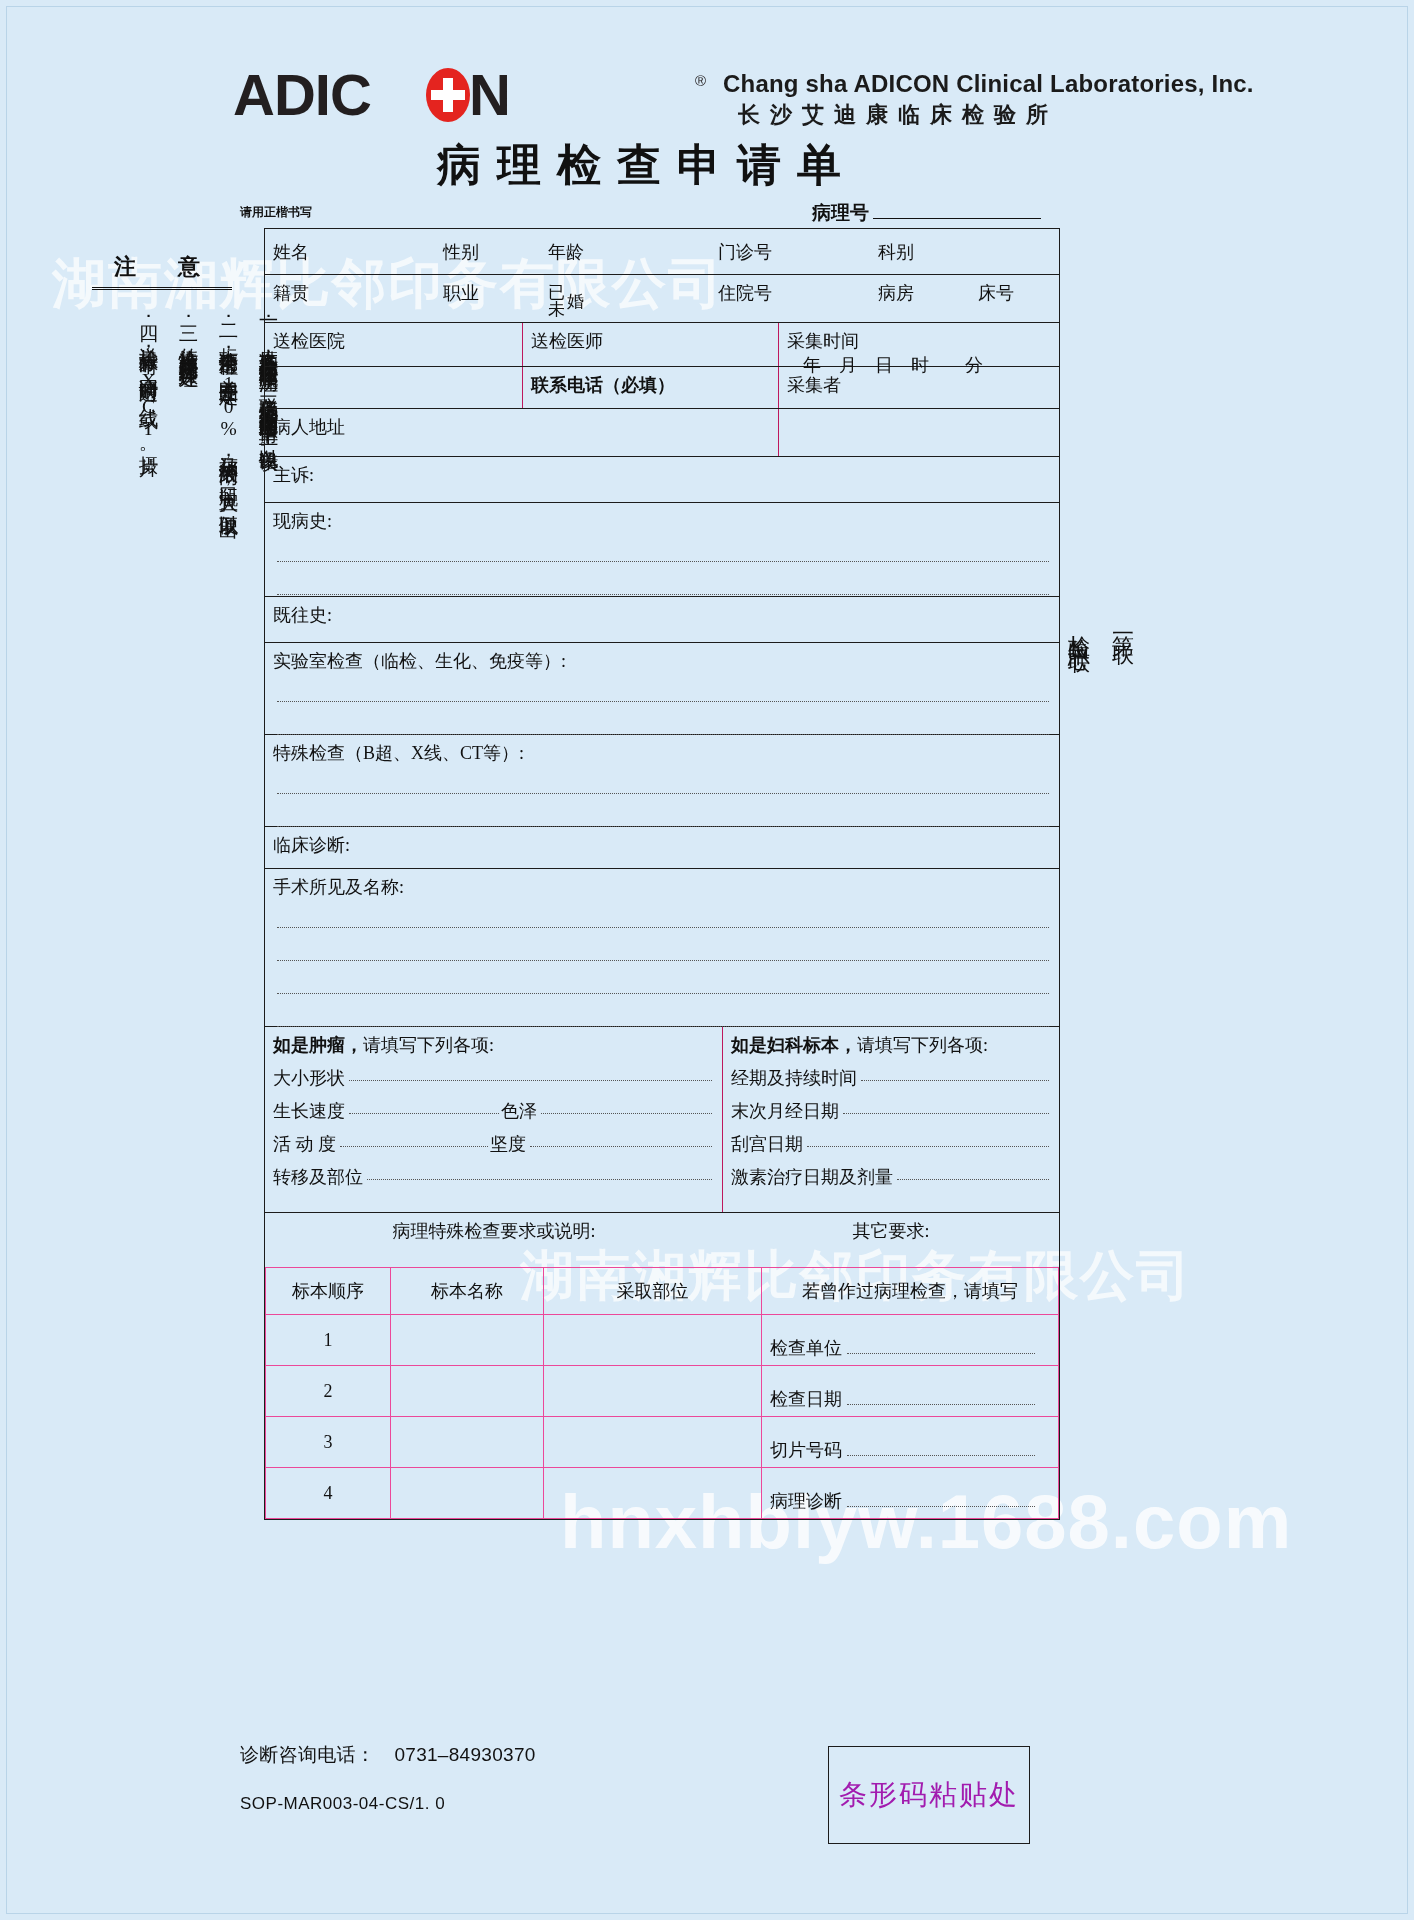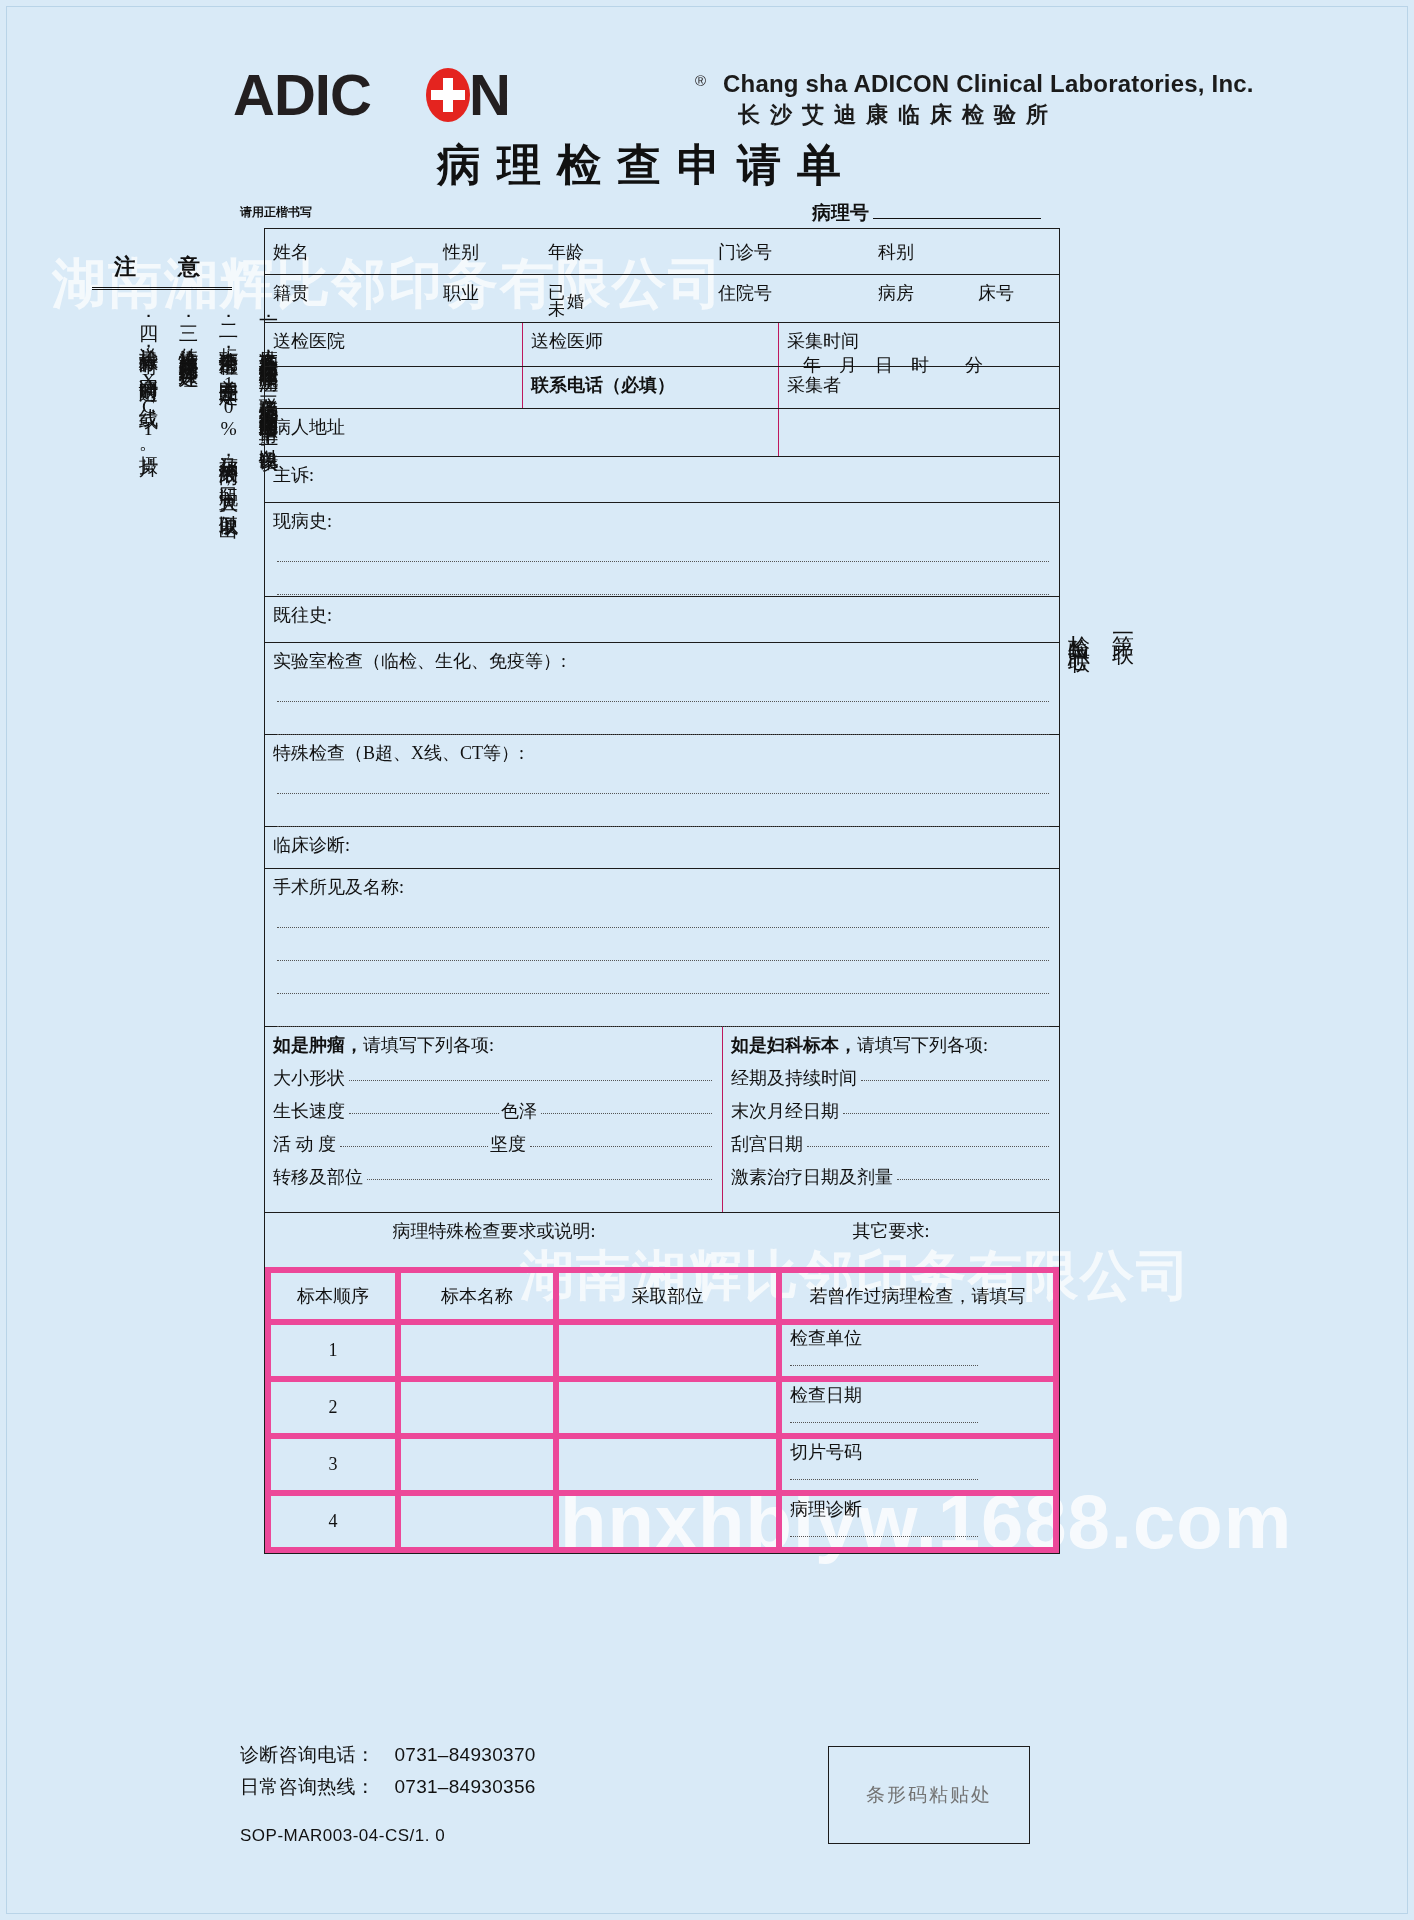--- a/index.html
+++ b/index.html
@@ -243,21 +243,21 @@
     margin: 9px 0;
     font-size: 18px;
   }
 
   .sec-title { font-size: 18px; }
   .sec-title b { font-weight: bold; }
 
   
   .sp-table { width: 100%; border-collapse: collapse; }
   .sp-table th, .sp-table td {
-    border: 6px solid #ec4899;
+    border: 1px solid #ec4899;
     font-size: 18px;
     font-weight: normal;
     text-align: center;
     height: 44px;
     font-family: "Liberation Serif", "DejaVu Serif", serif;
   }
   .sp-table td.left { text-align: left; padding-left: 8px; vertical-align: bottom; padding-bottom: 5px;}
 
   
   .footer {
@@ -274,22 +274,22 @@
   .barcode-box {
     position: absolute;
     left: 828px;
     top: 1746px;
     width: 200px;
     height: 96px;
     border: 1.6px solid #1c1c1c;
     display: flex;
     align-items: center;
     justify-content: center;
-    font-size: 19px;
-    color: #737373;
+    font-size: 28px;
+    color: #a21caf;
     font-family: "Liberation Serif", "DejaVu Serif", serif;
     letter-spacing: 2px;
   }
 </style>
 </head>
 <body>
 
 <div id="page">
 
   <div class="wm wm-a">湖南湘辉比邻印务有限公司</div>
@@ -564,19 +564,18 @@
             <span>病理诊断</span>
             <span style="display:inline-block;width:188px;border-bottom:1.5px dotted #555;"></span>
           </td>
         </tr>
       </tbody>
     </table>
   </div>
 
   <div class="footer">
     <div class="fline">诊断咨询电话：　0731–84930370</div>
-    <div class="fline">日常咨询热线：　0731–84930356</div>
     <div class="sop">SOP-MAR003-04-CS/1. 0</div>
   </div>
 
   <div class="barcode-box">条形码粘贴处</div>
 
 </div>
 
 </body></html>

